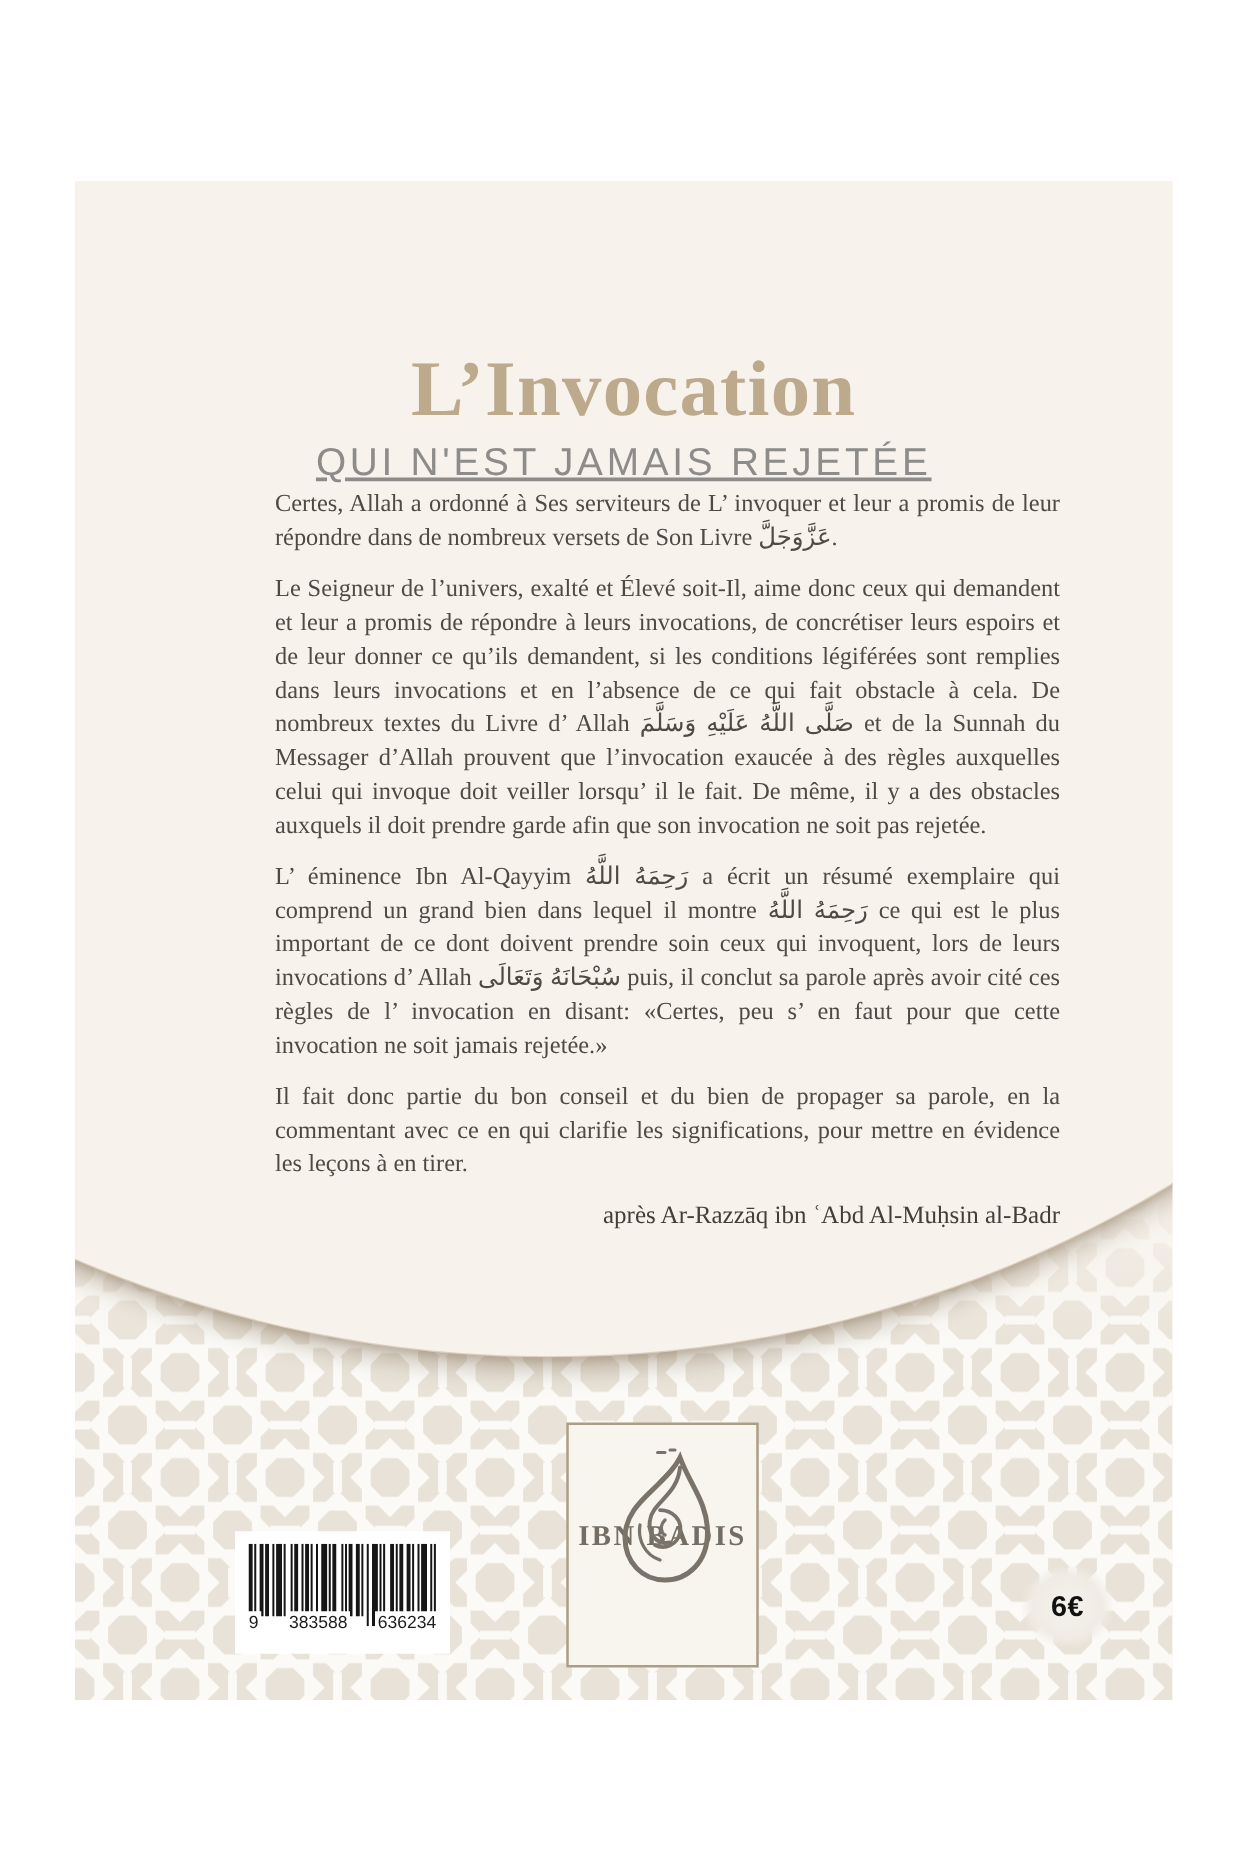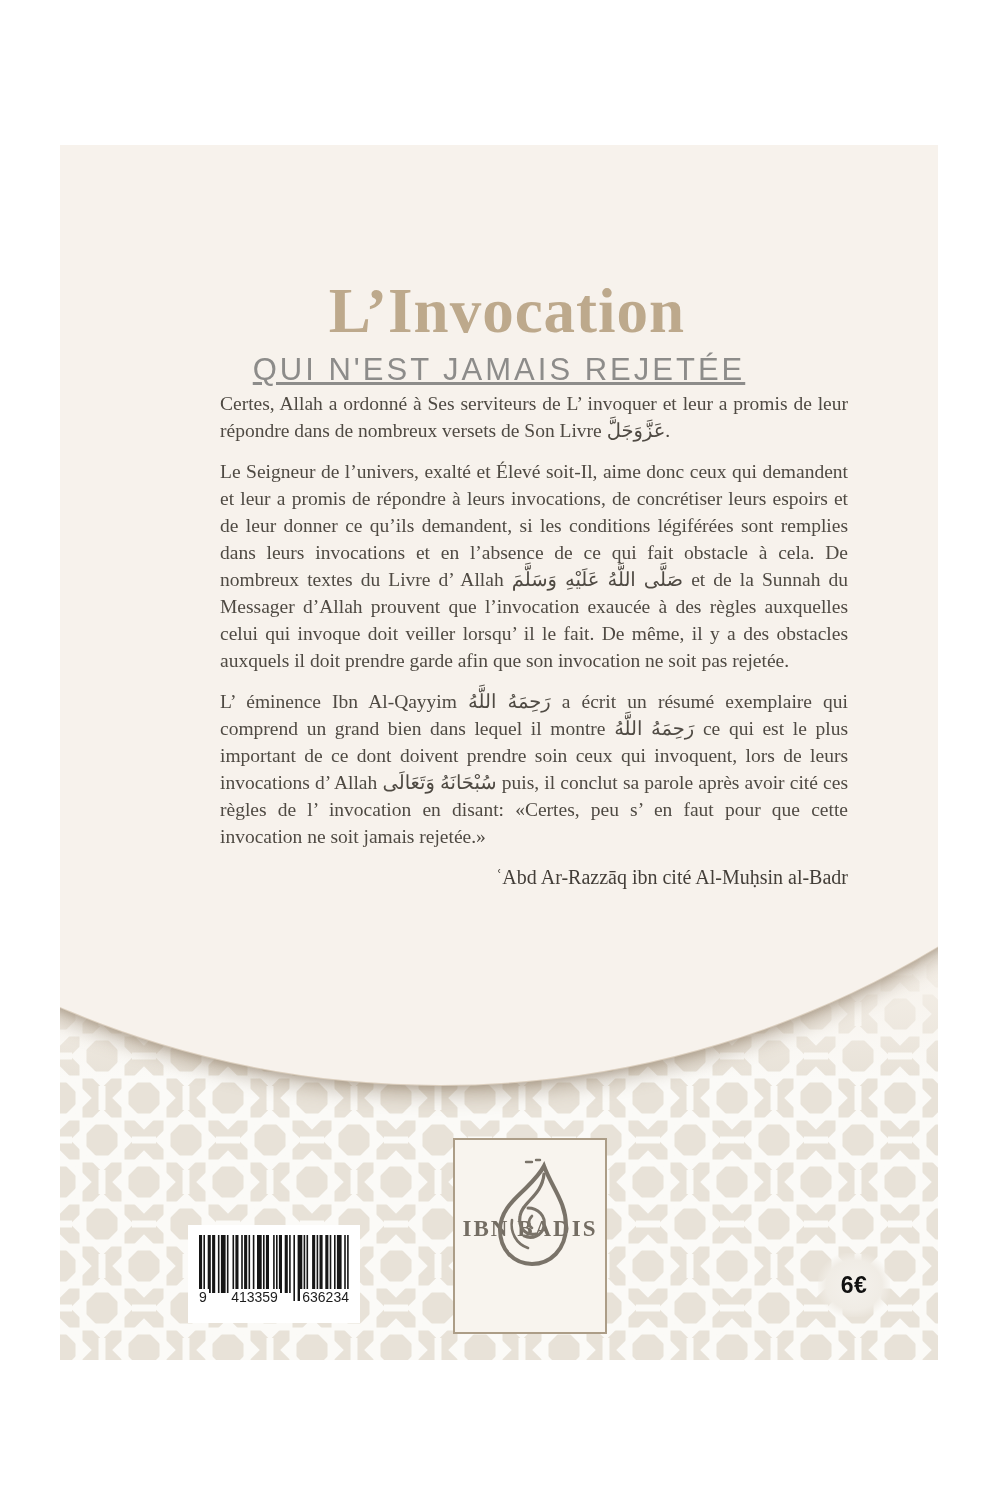--- a/index.html
+++ b/index.html
@@ -123,21 +123,22 @@
     <div class="arc-circle"></div>
 
     <div class="content">
       <div class="title">L’Invocation</div>
       <div class="subtitle">QUI N'EST JAMAIS REJETÉE</div>
 
       <div class="text-col">
         <p>Certes, Allah a ordonné à Ses serviteurs de L’ invoquer et leur a promis de leur répondre dans de nombreux versets de Son Livre عَزَّوَجَلَّ.</p>
         <p>Le Seigneur de l’univers, exalté et Élevé soit-Il, aime donc ceux qui demandent et leur a promis de répondre à leurs invocations, de concrétiser leurs espoirs et de leur donner ce qu’ils demandent, si les conditions légiférées sont remplies dans leurs invocations et en l’absence de ce qui fait obstacle à cela. De nombreux textes du Livre d’ Allah صَلَّى اللَّهُ عَلَيْهِ وَسَلَّمَ et de la Sunnah du Messager d’Allah prouvent que l’invocation exaucée à des règles auxquelles celui qui invoque doit veiller lorsqu’ il le fait. De même, il y a des obstacles auxquels il doit prendre garde afin que son invocation ne soit pas rejetée.</p>
         <p>L’ éminence Ibn Al-Qayyim رَحِمَهُ اللَّهُ a écrit un résumé exemplaire qui comprend un grand bien dans lequel il montre رَحِمَهُ اللَّهُ ce qui est le plus important de ce dont doivent prendre soin ceux qui invoquent, lors de leurs invocations d’ Allah سُبْحَانَهُ وَتَعَالَى puis, il conclut sa parole après avoir cité ces règles de l’ invocation en disant: «Certes, peu s’ en faut pour que cette invocation ne soit jamais rejetée.»</p>
-        <div class="author">ʿAbd Ar-Razzāq ibn cité Al-Muḥsin al-Badr</div>
+        <p>Il fait donc partie du bon conseil et du bien de propager sa parole, en la commentant avec ce en qui clarifie les significations, pour mettre en évidence les leçons à en tirer.</p>
+        <div class="author">après Ar-Razzāq ibn ʿAbd Al-Muḥsin al-Badr</div>
       </div>
     </div>
 
     <div class="logo-box">
       <div class="logo-mark">
         <svg width="96" height="118" viewBox="0 0 96 118" xmlns="http://www.w3.org/2000/svg">
           <g stroke="#7a7369" fill="none" stroke-linecap="round">
 
             <path d="M62 8 C70 30 84 44 84 68 C84 92 68 106 50 106 C32 106 18 92 18 72 C18 52 34 40 44 30 C52 22 58 16 62 8 Z" stroke-width="4"></path>
 
@@ -187,21 +188,21 @@
             <rect x="130.3" y="0" width="3.1" height="58" fill="#161616"></rect>
             <rect x="134.7" y="0" width="1.6" height="58" fill="#161616"></rect>
             <rect x="139.0" y="0" width="1.6" height="58" fill="#161616"></rect>
             <rect x="141.9" y="0" width="4.7" height="58" fill="#161616"></rect>
             <rect x="149.2" y="0" width="1.6" height="58" fill="#161616"></rect>
             <rect x="152.1" y="0" width="1.6" height="58" fill="#161616"></rect>
           </svg>
       </div>
       <div class="barcode-digits">
         <span>9</span>
-        <span>413359</span>
+        <span>383588</span>
         <span>636234</span>
       </div>
     </div>
 
     <div class="price-blob">
       <span class="price">6€</span>
     </div>
 
   </div>
 </div>

